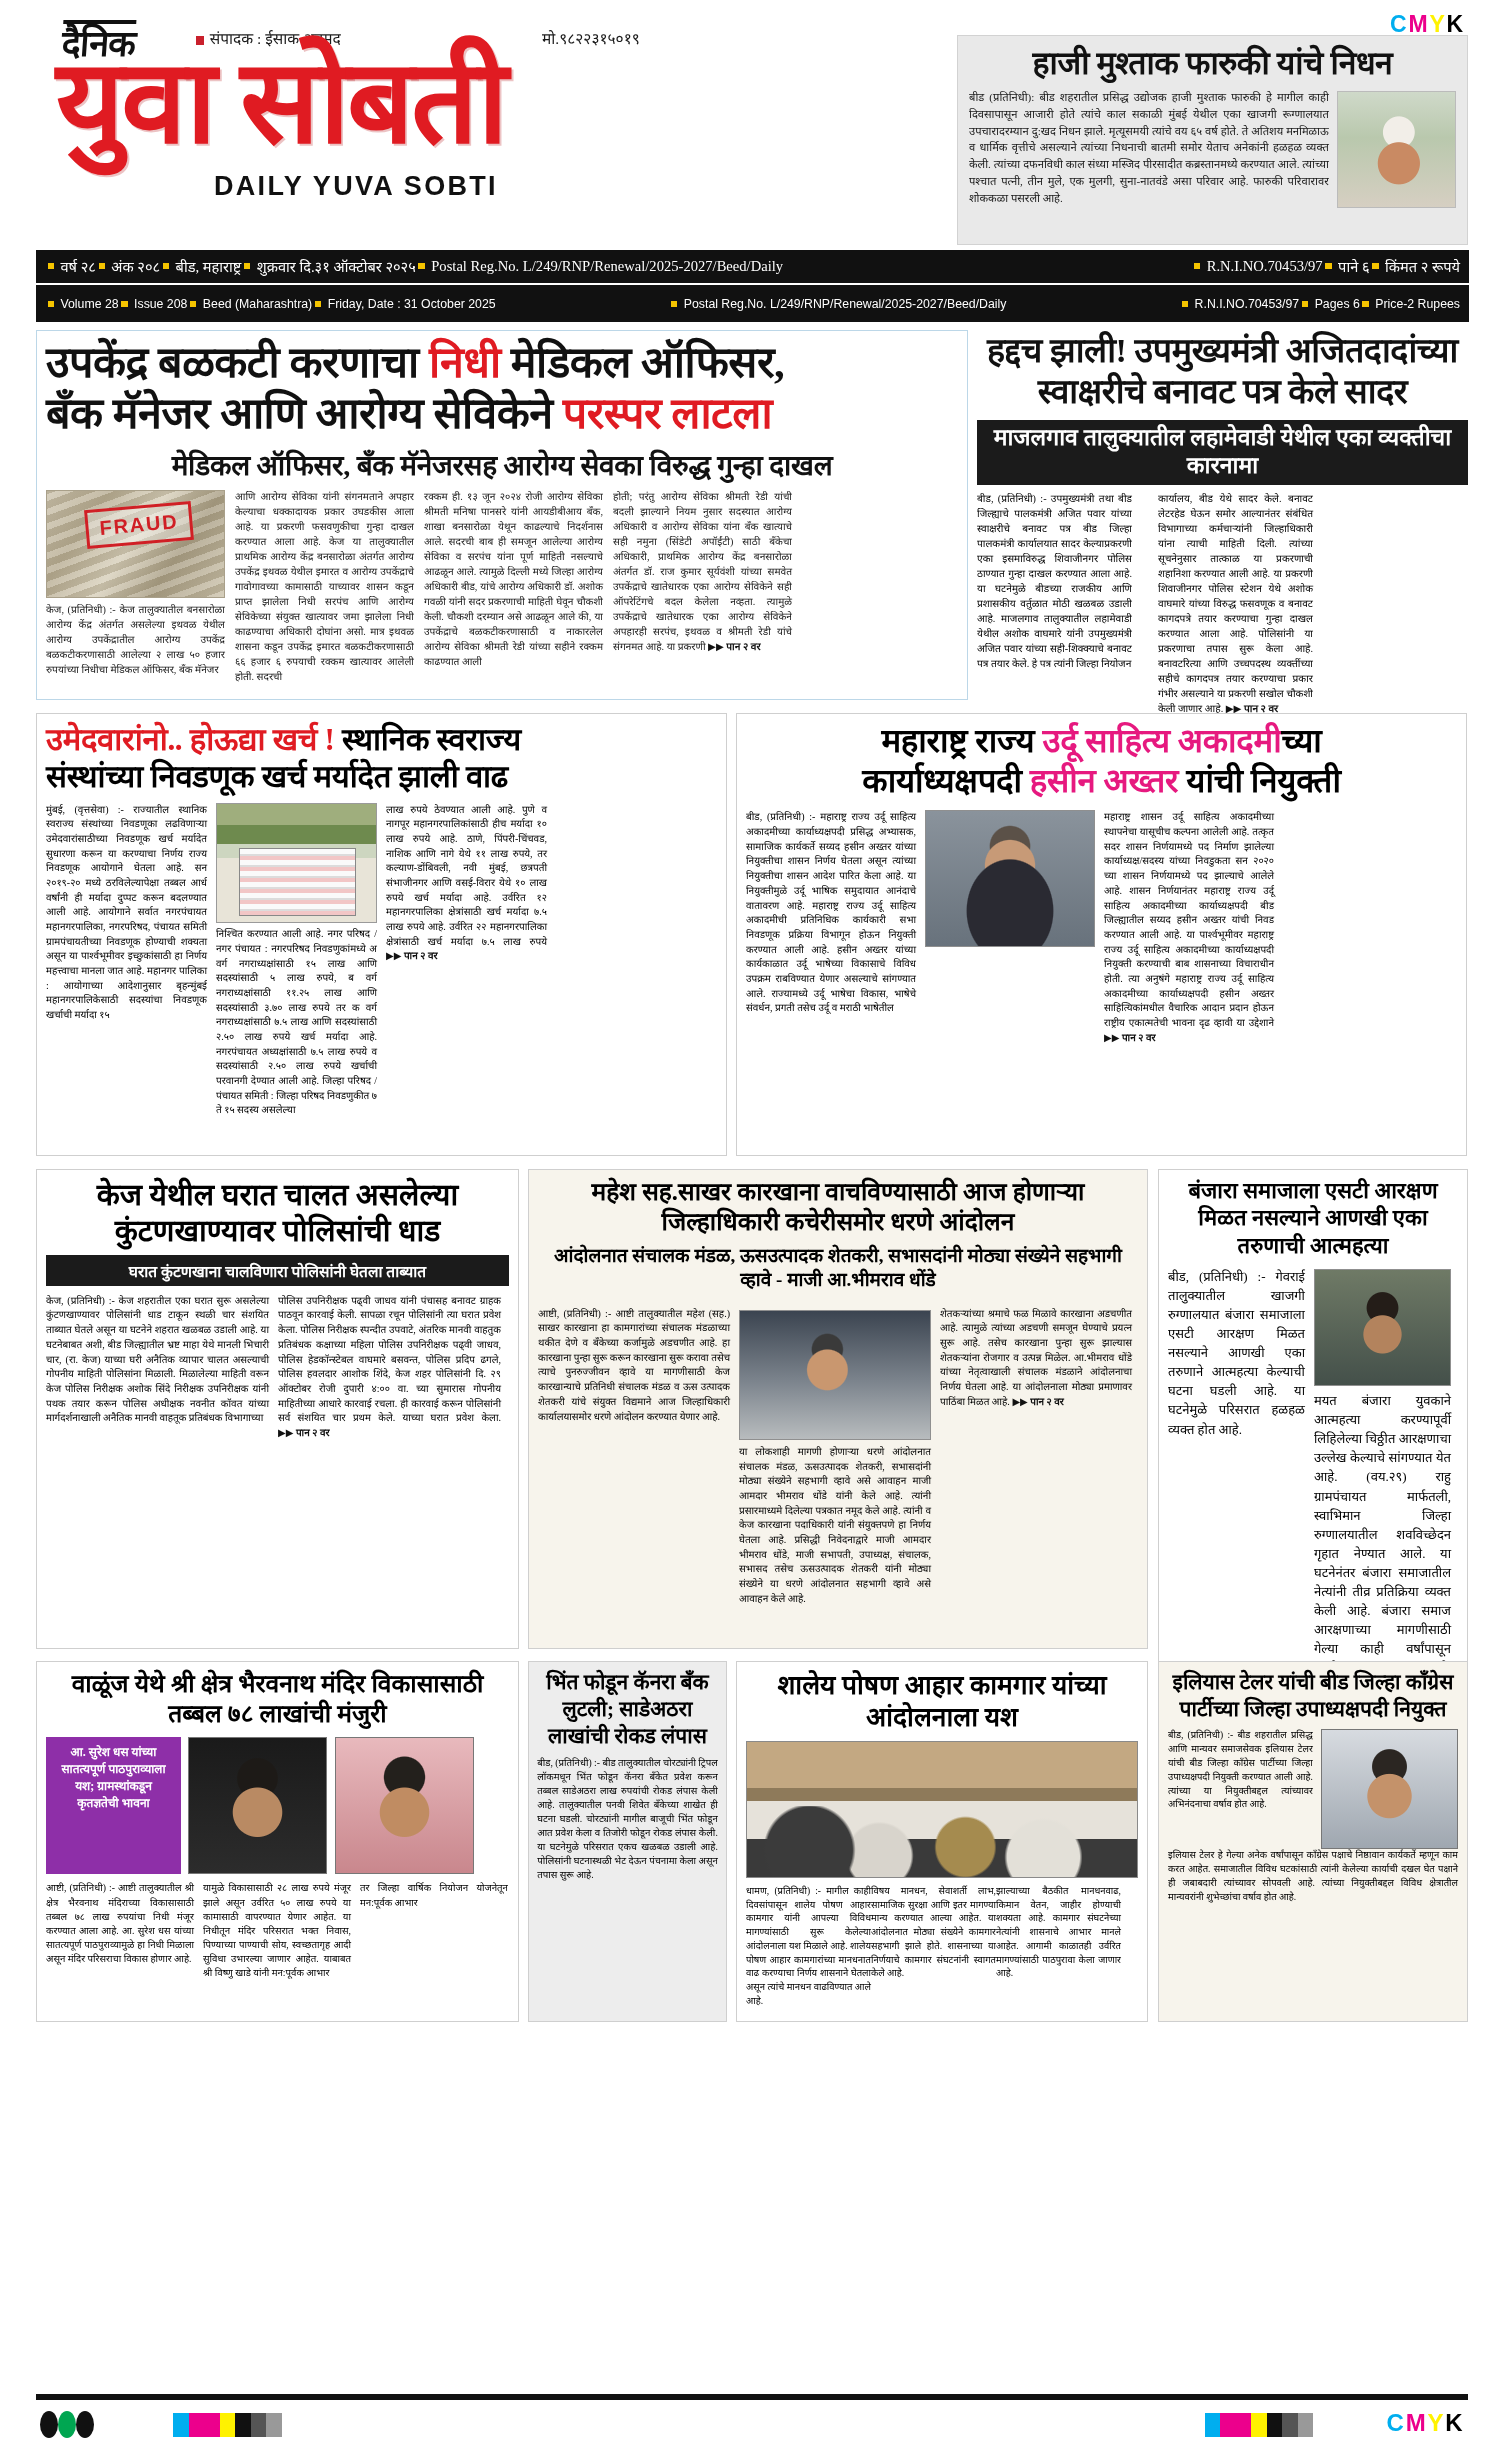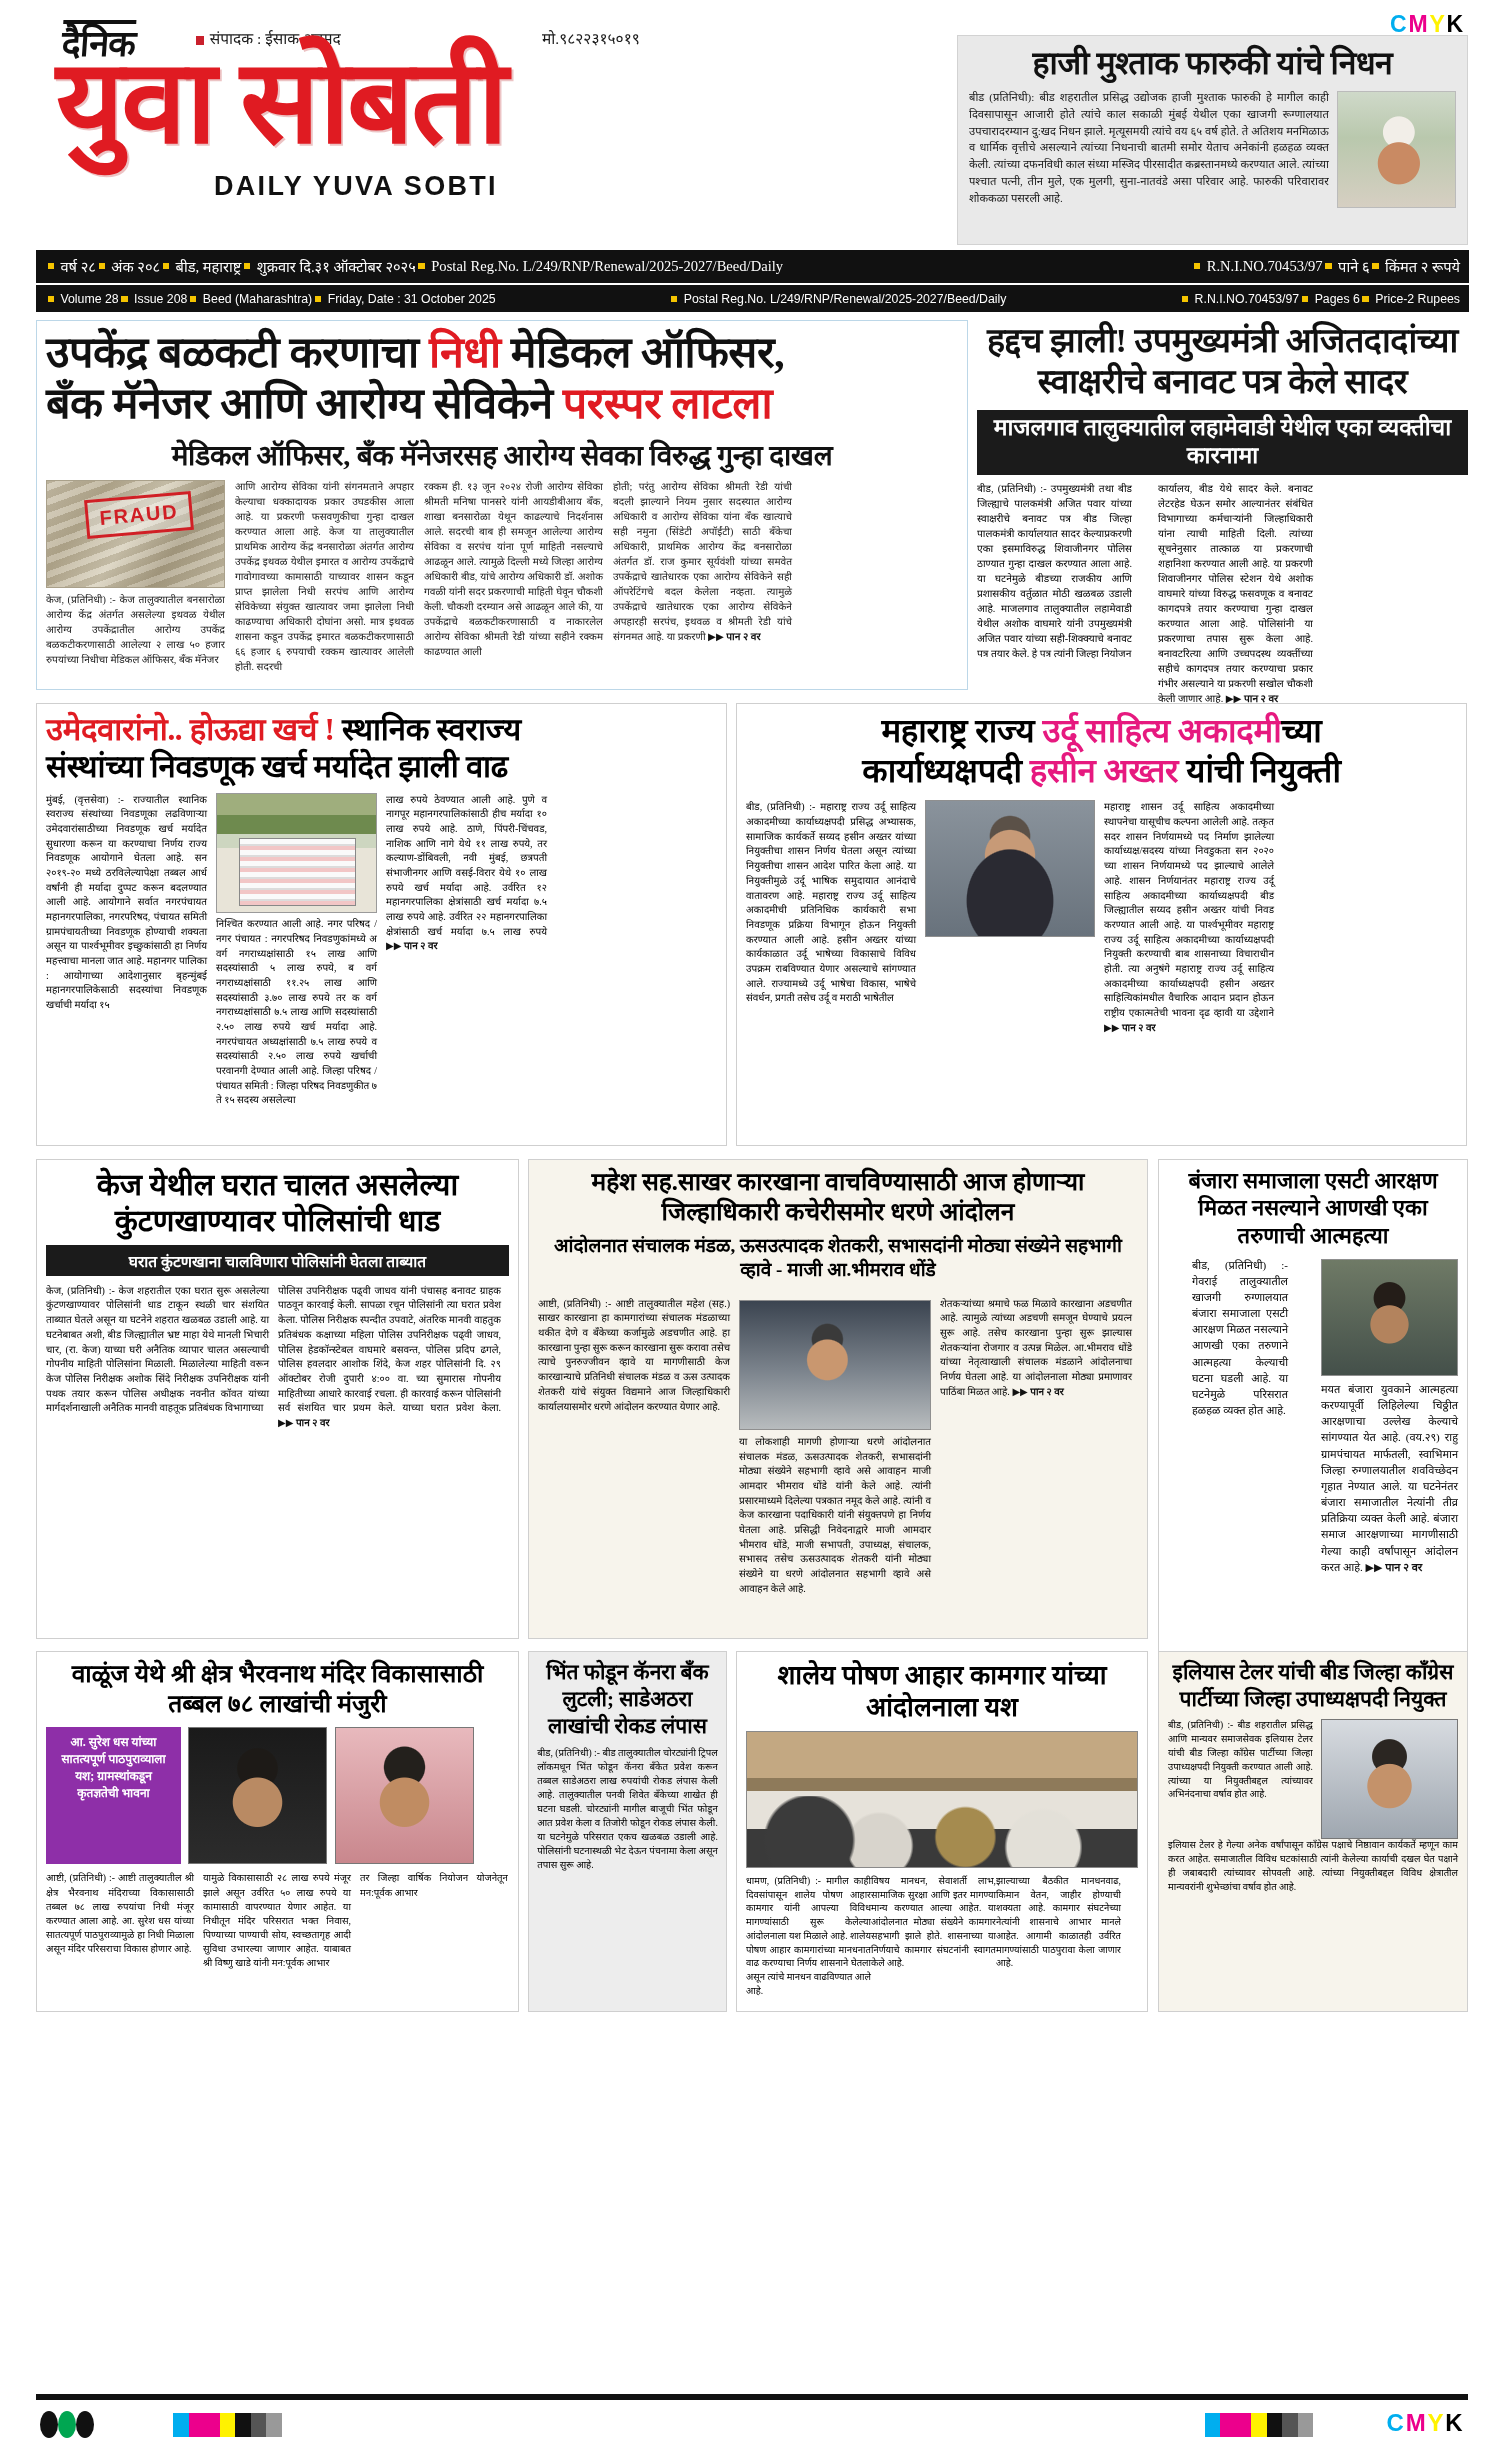--- a/index.html
+++ b/index.html
@@ -79,21 +79,21 @@
     border: 0.9px solid #bbb;
   }
 
   
   .infobar {
     position: relative; margin: 3.6px 0 0 0; height: 33px;
     background: #111; color: #fff;
     display: flex; align-items: center;
     padding: 0 9px;
   }
-  .infobar.second { height: 27px; margin-top: 2.7px; }
+  .infobar.second { height: 37px; margin-top: 2.7px; }
   .infobar .it {
     font-size: 14.6px; white-space: nowrap;
     display: flex; align-items: center;
   }
   .infobar.second .it { font-size: 12.3px; font-family:"Liberation Sans",sans-serif; }
   .infobar .it .b { display:inline-block; width:6.4px; height:6.4px; background:#F5C400; margin: 0 6.4px 0 2.7px; }
   .infobar .sp { flex: 1; }
 
   
   .secA { position: relative; margin-top: 7.3px; height: 374px; }
@@ -217,21 +217,21 @@
       radial-gradient(circle at 46% 46%, #c9976f 0 16%, transparent 17%),
       radial-gradient(circle at 46% 30%, #3a3a3a 0 11%, transparent 12%),
       linear-gradient(180deg, #3b4450 0%, #7c848d 55%, #b8bcbe 100%);
   }
   .secC-3 {
     position: absolute; left: 1122px; top: 0; width: 310px; height: 584px;
     border: 0.9px solid #cfcfcf; padding: 7.3px 9px;
   }
   .secC-3 h1 { font-size: 22px; font-weight: bold; text-align:center; line-height: 1.25; }
   .secC-3 .cols { display:flex; gap:9px; margin-top:7.3px; }
-  .secC-3 .cols .col { width: 137px; font-size: 11px; line-height: 1.47; text-align: justify; margin-left: 24px; }
+  .secC-3 .cols .col { width: 137px; font-size: 13px; line-height: 1.47; text-align: justify; }
   .man-photo {
     width: 137px; height: 117px; margin: 2.7px 0 4.6px 0; border:0.9px solid #8f8f8f;
     background:
       radial-gradient(circle at 50% 56%, #b3835d 0 20%, transparent 21%),
       radial-gradient(circle at 50% 33%, #241d18 0 15%, transparent 16%),
       linear-gradient(180deg, #6f7a66 0%, #44504a 100%);
   }
 
   
   .secD { position: relative; margin-top: 9px; height: 365px; }

